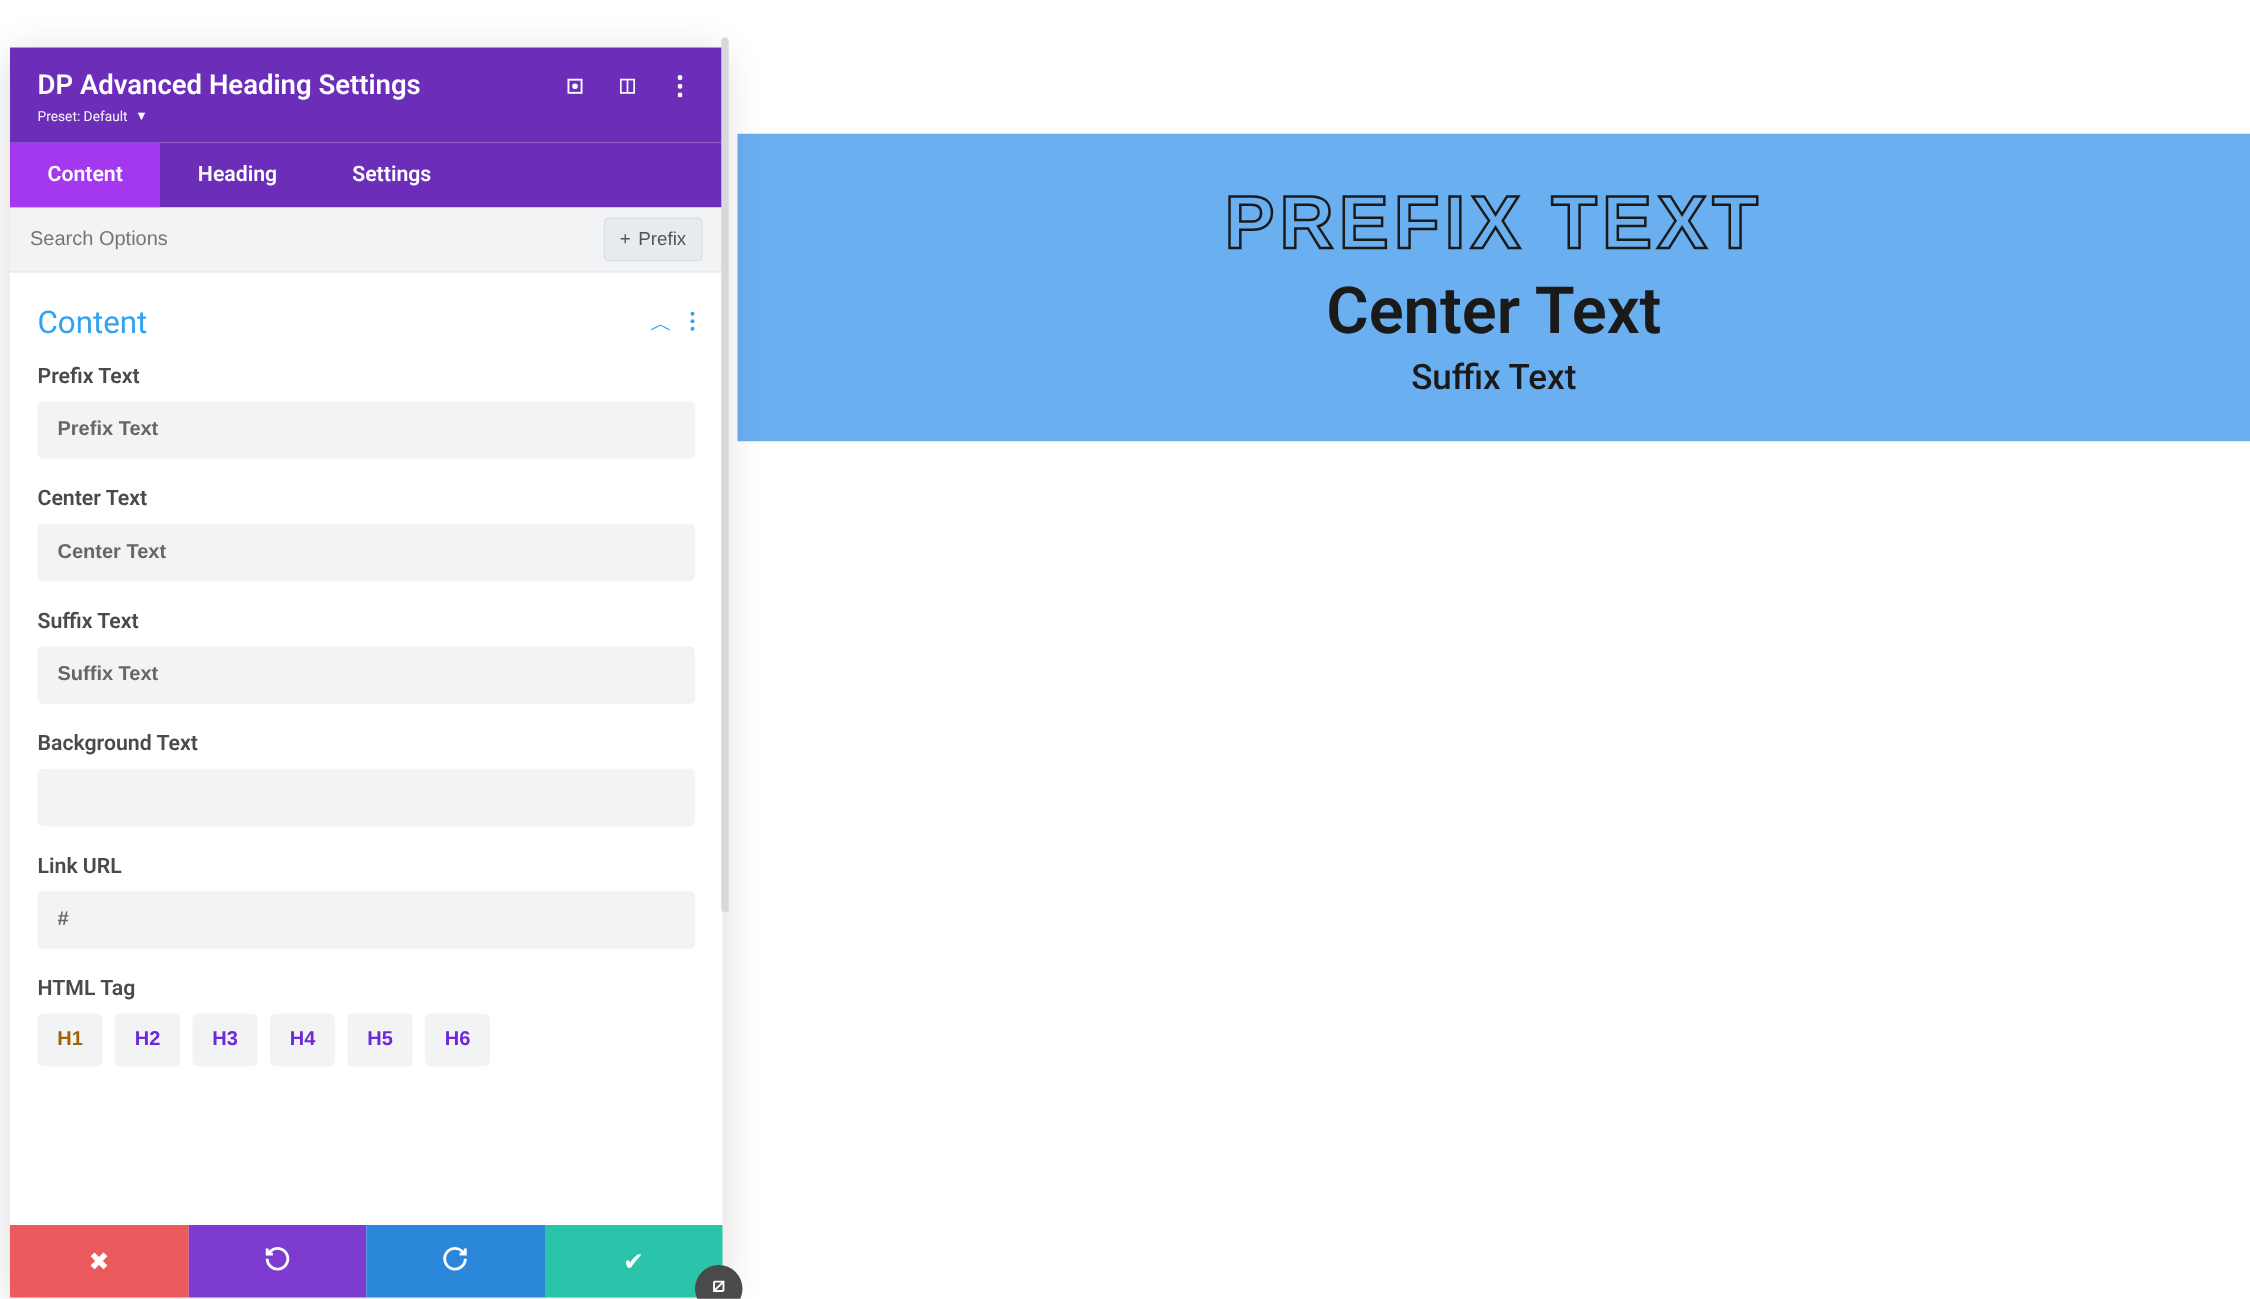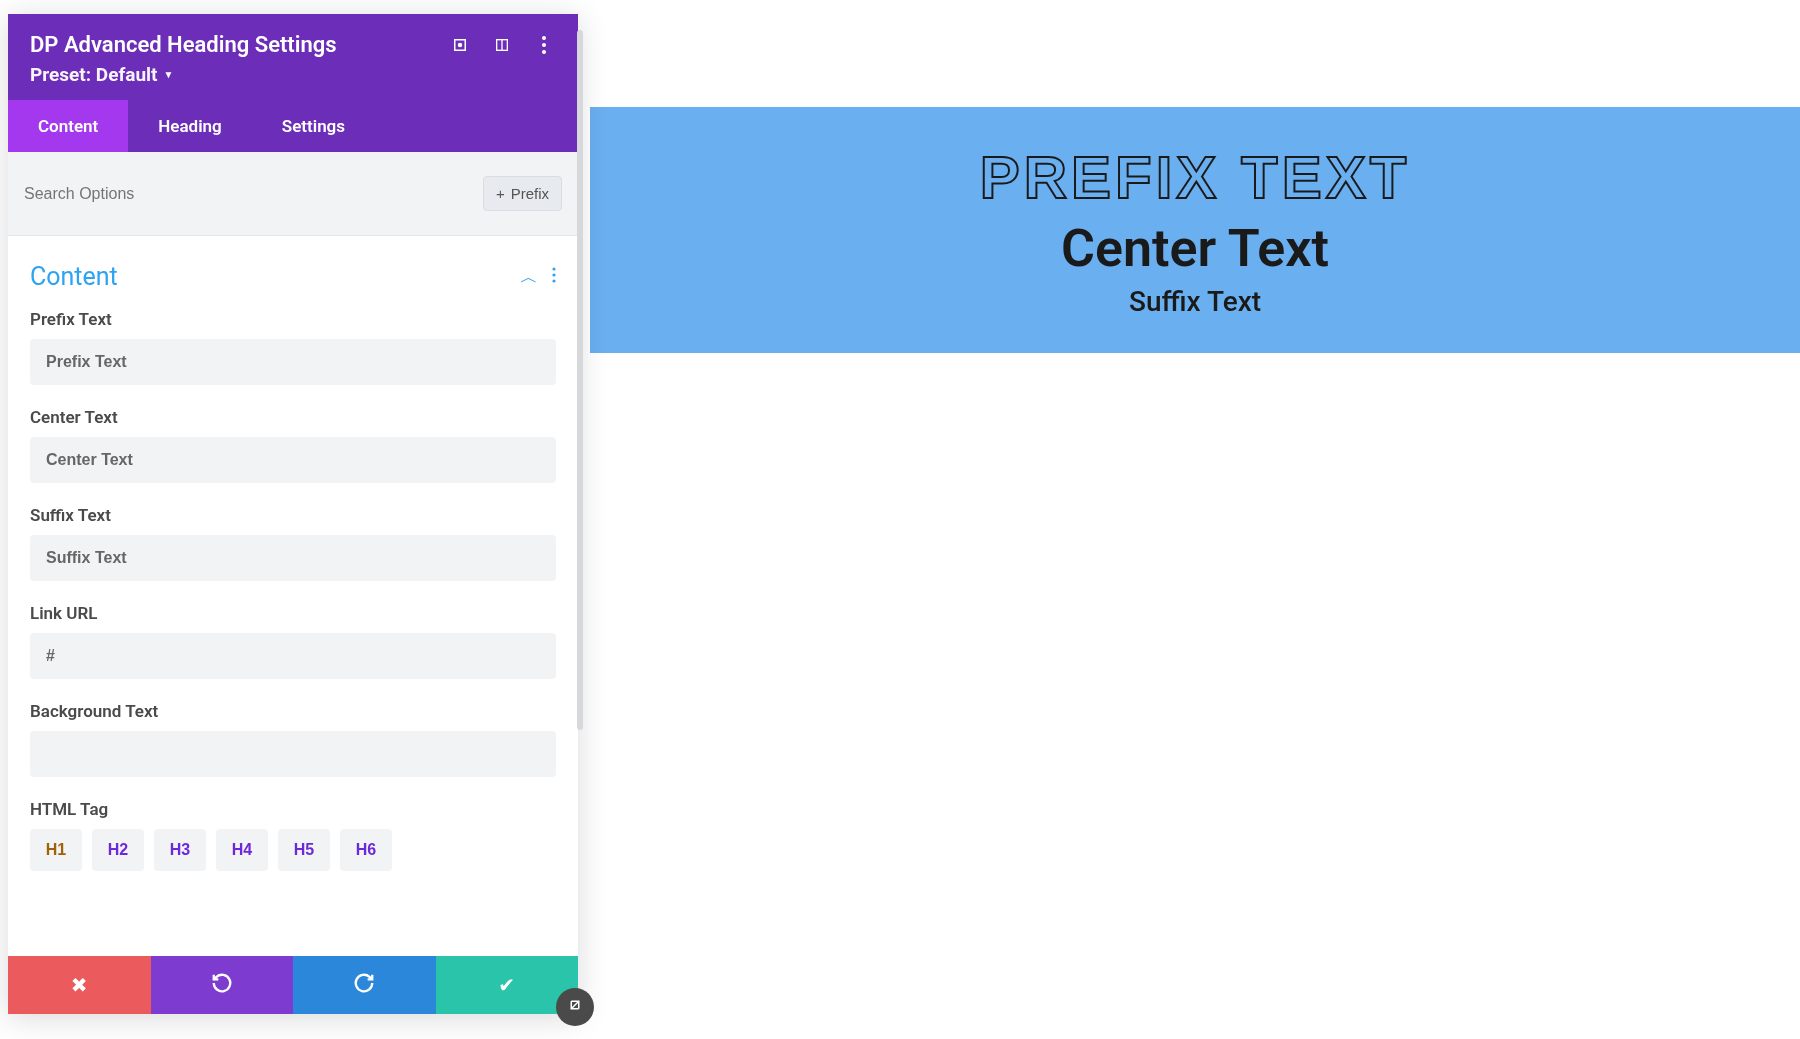--- a/index.html
+++ b/index.html
@@ -1,32 +1,32 @@
 <!DOCTYPE html>
 <html><head>
 <meta charset="utf-8">
 <style>
 * { margin: 0; padding: 0; box-sizing: border-box; }
 body { font-family: -apple-system, BlinkMacSystemFont, "Segoe UI", Roboto, sans-serif; background: #fff; width: 1800px; height: 1039px; overflow: hidden; position: relative; }
 
-.panel { position: absolute; left: 8px; top: 14px; width: 570px; height: 1000px; background: #fff; box-shadow: 0 4px 30px rgba(0,0,0,0.15); display: flex; flex-direction: column; }
+.panel { position: absolute; left: 8px; top: 38px; width: 570px; height: 1000px; background: #fff; box-shadow: 0 4px 30px rgba(0,0,0,0.15); display: flex; flex-direction: column; }
 
 .panel-header { background: #6c2eb9; color: #fff; padding: 18px 22px 14px 22px; position: relative; }
 .panel-title-row { display: flex; align-items: center; gap: 18px; }
 .panel-title { font-size: 22px; font-weight: 600; flex: 1; }
 .header-icon { display: inline-flex; align-items: center; justify-content: center; width: 24px; height: 24px; cursor: pointer; color: #fff; }
 .preset-row { margin-top: 6px; display: flex; align-items: center; gap: 6px; }
-.preset-label { font-size: 19px; font-weight: 700; opacity: 0.95; }
+.preset-label { font-size: 11px; font-weight: 400; opacity: 0.95; }
 .preset-caret { font-size: 10px; }
 
 .tabs { display: flex; background: #6c2eb9; }
 .tab { flex: 0 0 auto; padding: 16px 30px; color: #fff; font-size: 17px; font-weight: 600; cursor: pointer; }
 .tab.active { background: #a338ef; }
 
-.search-row { display: flex; align-items: center; padding: 24px 16px; background: #f1f3f5; border-bottom: 1px solid #e5e7eb; }
+.search-row { display: flex; align-items: center; padding: 8px 16px; background: #f1f3f5; border-bottom: 1px solid #e5e7eb; }
 .search-input { flex: 1; border: none; background: transparent; font-size: 16px; color: #888; outline: none; }
 .filter-btn { background: #e7eaee; border: 1px solid #d9dde1; border-radius: 4px; padding: 8px 12px; font-size: 15px; color: #555; display: flex; align-items: center; gap: 6px; cursor: pointer; }
 
 .body { flex: 1; overflow-y: auto; padding: 18px 22px 22px 22px; }
 
 .section-header { display: flex; align-items: center; padding: 8px 0 18px 0; }
 .section-title { font-size: 25px; color: #2ea3f2; font-weight: 400; flex: 1; }
 .section-chevron { color: #2ea3f2; font-size: 18px; margin-right: 14px; cursor: pointer; }
 .section-menu { color: #2ea3f2; cursor: pointer; }
 
@@ -130,27 +130,27 @@
       <label class="field-label">Center Text</label>
       <input class="field-input" value="Center Text" style="">
     </div>
 
     <div class="field">
       <label class="field-label">Suffix Text</label>
       <input class="field-input" value="Suffix Text" style="">
     </div>
 
     <div class="field">
+      <label class="field-label">Background Text</label>
+      <input class="field-input" value="" style="">
+    </div>
+
+    <div class="field">
       <label class="field-label">Link URL</label>
       <input class="field-input" value="#" style="">
-    </div>
-
-    <div class="field">
-      <label class="field-label">Background Text</label>
-      <input class="field-input" value="" style="">
     </div>
 
     <div class="field">
       <label class="field-label">HTML Tag</label>
       <div class="tag-row">
         <button class="tag-btn active">H1</button>
         <button class="tag-btn">H2</button>
         <button class="tag-btn">H3</button>
         <button class="tag-btn">H4</button>
         <button class="tag-btn">H5</button>

